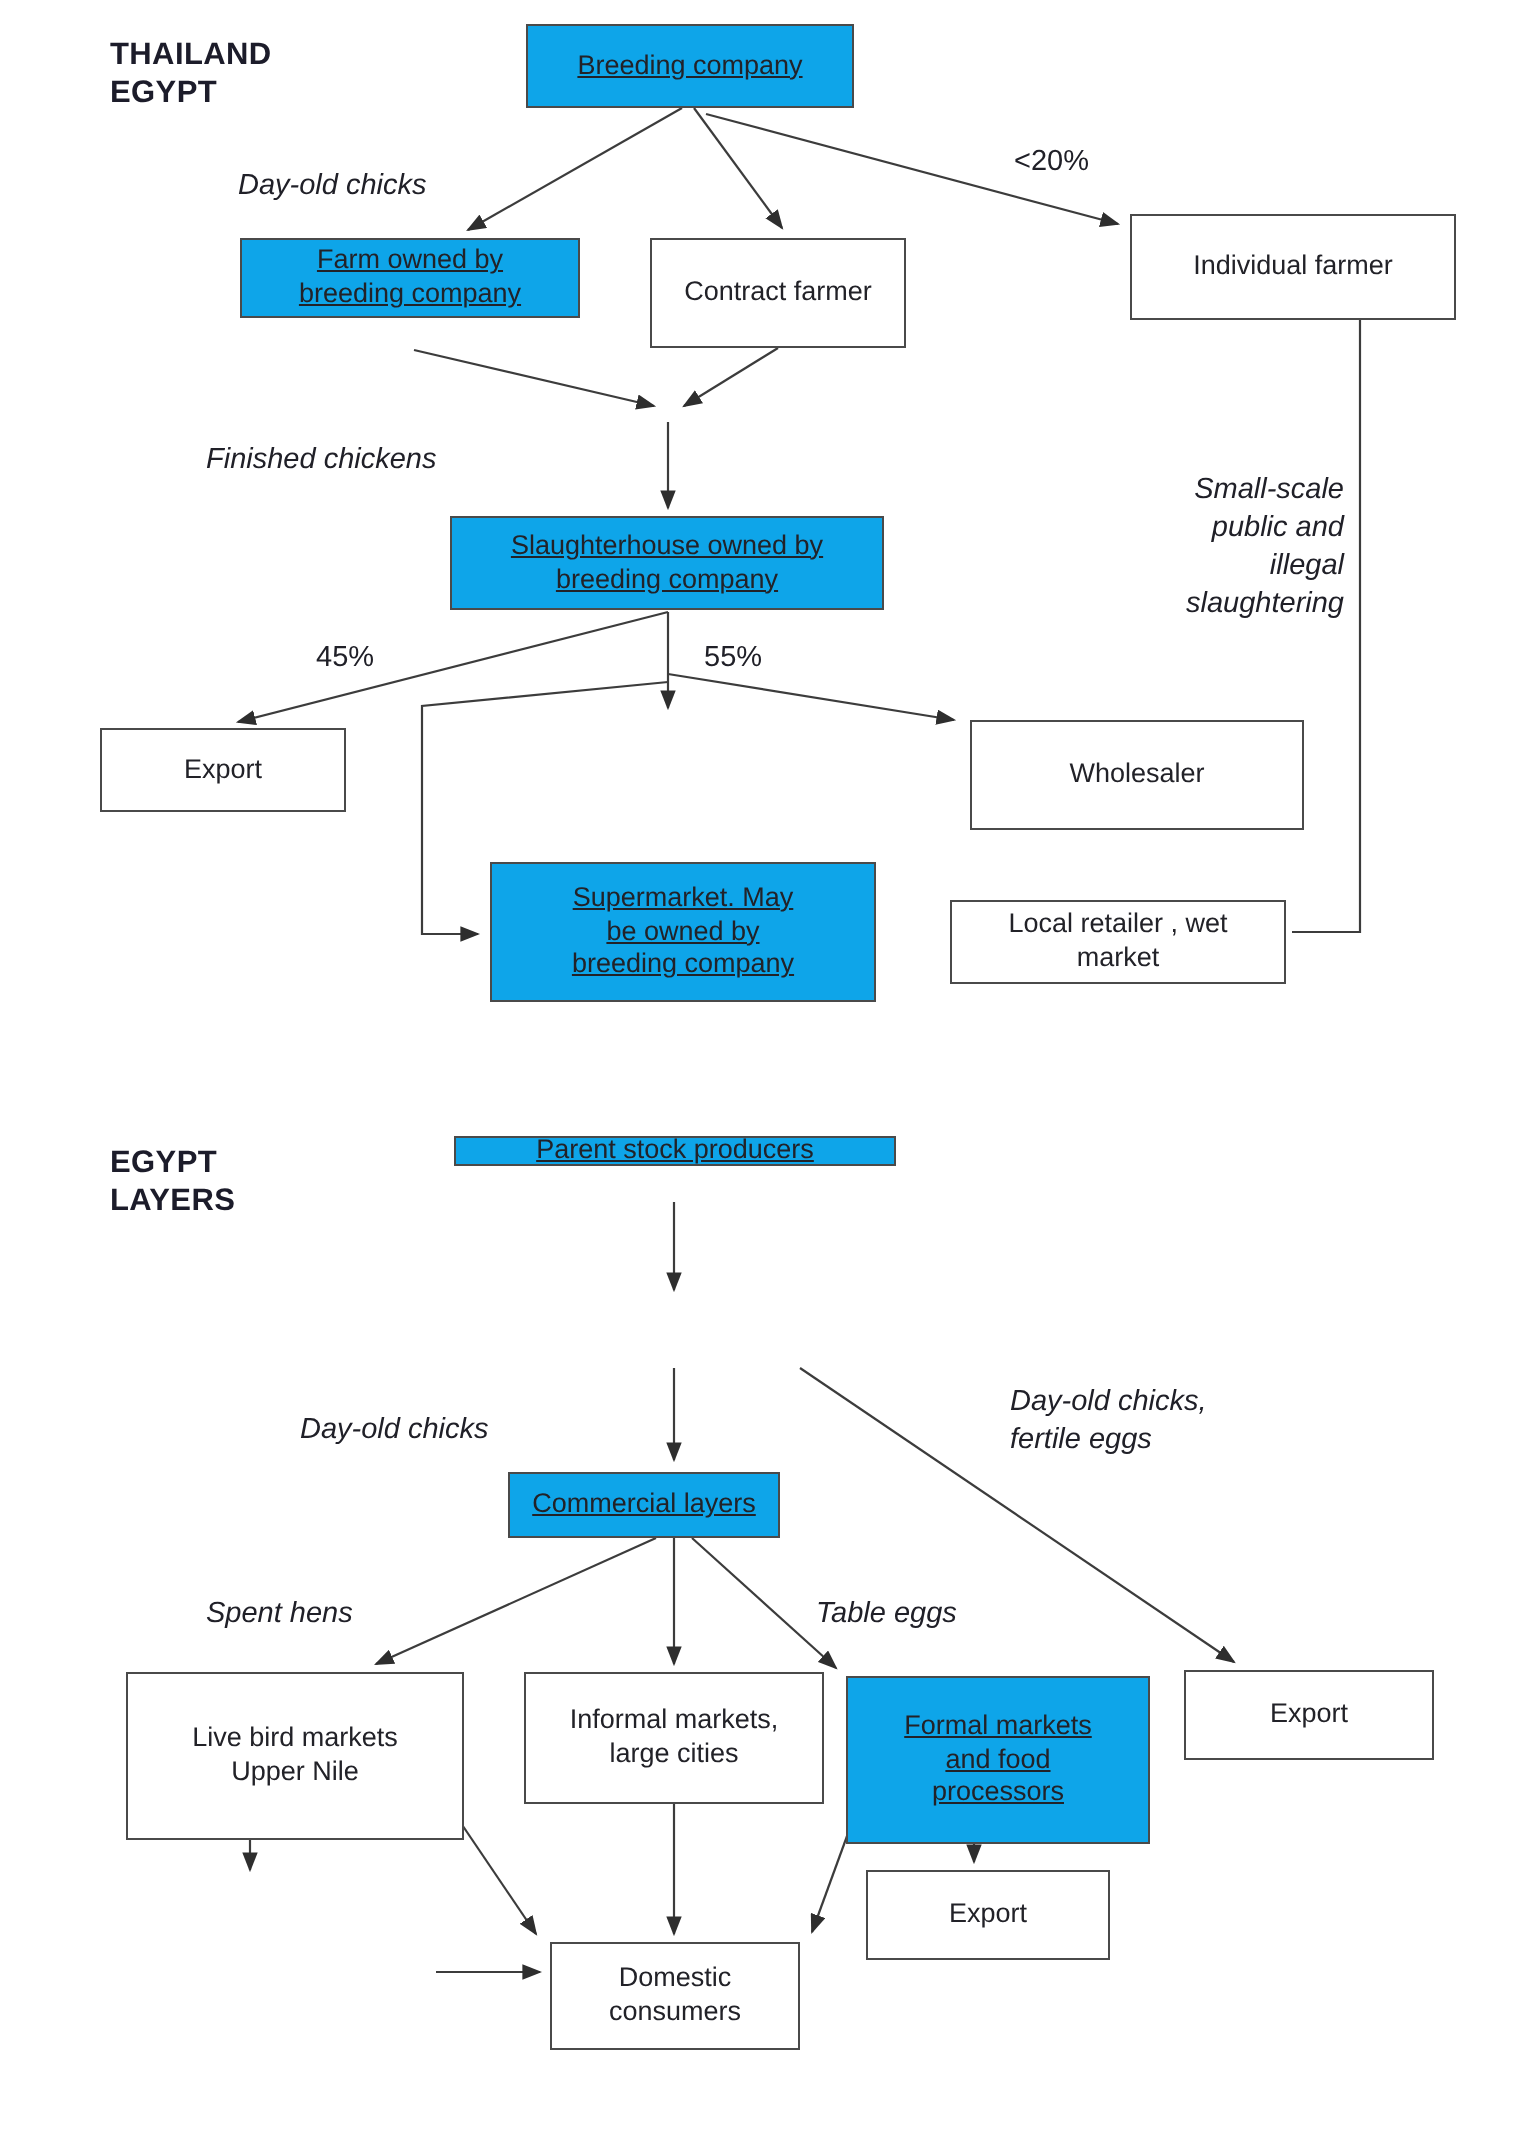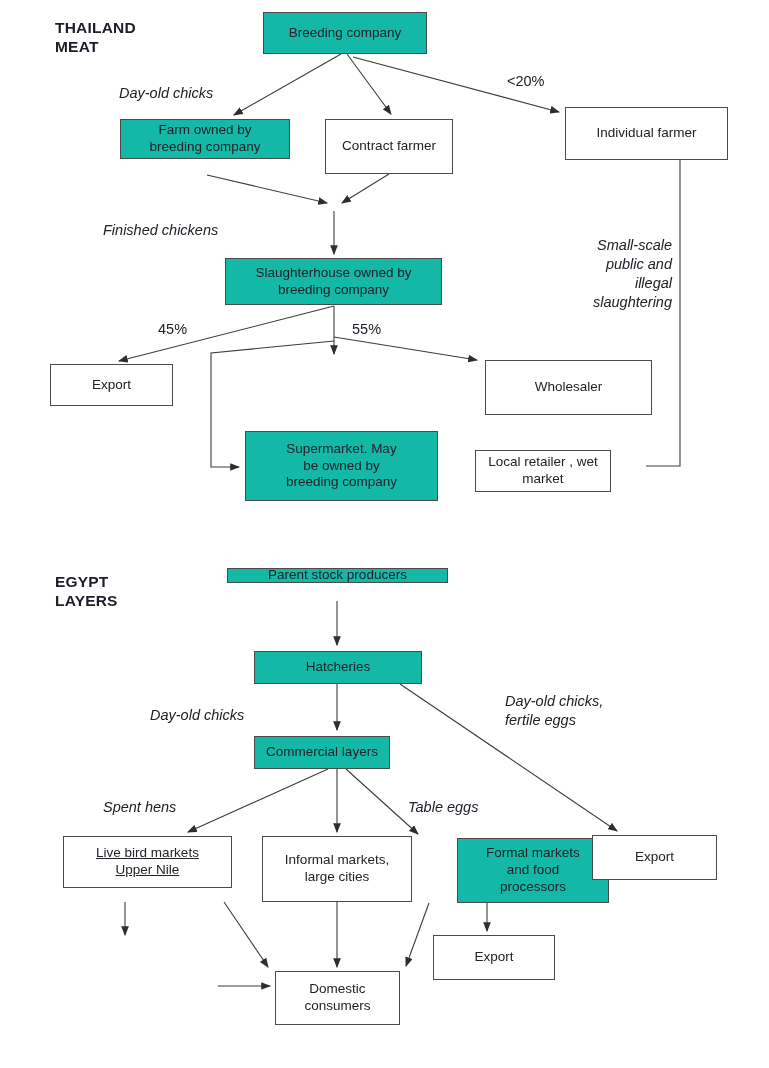--- a/index.html
+++ b/index.html
@@ -6,21 +6,21 @@
   .canvas {
     position:relative; width:769px; height:1068px; background:#ffffff;
     font-family:"Liberation Sans", sans-serif; color:#1f1f28; overflow:hidden;
   }
   svg.wires { position:absolute; left:0; top:0; width:769px; height:1068px; }
   .node {
     position:absolute; display:flex; align-items:center; justify-content:center;
     text-align:center; border:1.5px solid #4a4a4a; box-sizing:border-box;
     font-size:13.5px; line-height:1.24; color:#222228; white-space:pre-line;
   }
-  .node.shaded { background:#14b8a6; }
+  .node.shaded { background:#0ea5e9;text-decoration:underline; }
   .node.plain  { background:#ffffff; }
   .sec-title {
     position:absolute; font-weight:bold; font-size:15.5px; line-height:1.25;
     color:#1c1c2a; white-space:pre-line; letter-spacing:0.2px;
   }
   .flabel {
     position:absolute; font-size:14.5px; color:#202028; white-space:pre-line;
     line-height:1.32;
   }
   .flabel.it { font-style:italic; }
@@ -58,58 +58,57 @@
     <line x1="346" y1="769" x2="418" y2="834" marker-end="url(#ah)"></line>
     <line x1="125" y1="902" x2="125" y2="935" marker-end="url(#ah)"></line>
     <line x1="224" y1="902" x2="268" y2="967" marker-end="url(#ah)"></line>
     <line x1="337" y1="902" x2="337" y2="967" marker-end="url(#ah)"></line>
     <line x1="429" y1="903" x2="406" y2="966" marker-end="url(#ah)"></line>
     <line x1="487" y1="903" x2="487" y2="931" marker-end="url(#ah)"></line>
     <line x1="218" y1="986" x2="270" y2="986" marker-end="url(#ah)"></line>
   </svg>
 
   <div class="sec-title" style="left:55px; top:18px;">THAILAND
-MEAT</div>
+EGYPT</div>
 
   <div class="node shaded" style="left:263px; top:12px;  width:164px; height:42px;">Breeding company</div>
   <div class="node shaded" style="left:120px; top:119px; width:170px; height:40px;">Farm owned by
 breeding company</div>
   <div class="node plain" style="left:325px; top:119px; width:128px; height:55px;">Contract farmer</div>
   <div class="node plain" style="left:565px; top:107px; width:163px; height:53px;">Individual farmer</div>
   <div class="node shaded" style="left:225px; top:258px; width:217px; height:47px;">Slaughterhouse owned by
 breeding company</div>
   <div class="node plain" style="left:50px;  top:364px; width:123px; height:42px;">Export</div>
   <div class="node plain" style="left:485px; top:360px; width:167px; height:55px;">Wholesaler</div>
   <div class="node shaded" style="left:245px; top:431px; width:193px; height:70px;">Supermarket. May
 be owned by
 breeding company</div>
-  <div class="node plain" style="left:475px; top:450px; width:136px; height:42px;">Local retailer , wet
+  <div class="node plain" style="left:475px; top:450px; width:168px; height:42px;">Local retailer , wet
 market</div>
 
   <div class="flabel it" style="left:119px; top:84px;">Day-old chicks</div>
   <div class="flabel" style="left:507px; top:72px;">&lt;20%</div>
   <div class="flabel it" style="left:103px; top:221px;">Finished chickens</div>
   <div class="flabel" style="left:158px; top:320px;">45%</div>
   <div class="flabel" style="left:352px; top:320px;">55%</div>
   <div class="flabel it right" style="left:560px; top:236px; width:112px;">Small-scale
 public and
 illegal
 slaughtering</div>
 
   <div class="sec-title" style="left:55px; top:572px;">EGYPT
 LAYERS</div>
 
   <div class="node shaded" style="left:227px; top:568px; width:221px; height:15px;">Parent stock producers</div>
-  <div class="node shaded" style="left:254px; top:651px; width:168px; height:33px;">Hatcheries</div>
   <div class="node shaded" style="left:254px; top:736px; width:136px; height:33px;">Commercial layers</div>
-  <div class="node plain" style="left:63px;  top:836px; width:169px; height:52px;text-decoration:underline;">Live bird markets
+  <div class="node plain" style="left:63px;  top:836px; width:169px; height:84px;">Live bird markets
 Upper Nile</div>
   <div class="node plain" style="left:262px; top:836px; width:150px; height:66px;">Informal markets,
 large cities</div>
-  <div class="node shaded" style="left:423px; top:838px; width:152px; height:65px;margin-left:34px;">Formal markets
+  <div class="node shaded" style="left:423px; top:838px; width:152px; height:84px;">Formal markets
 and food
 processors</div>
   <div class="node plain" style="left:592px; top:835px; width:125px; height:45px;">Export</div>
   <div class="node plain" style="left:433px; top:935px; width:122px; height:45px;">Export</div>
   <div class="node plain" style="left:275px; top:971px; width:125px; height:54px;">Domestic
 consumers</div>
 
   <div class="flabel it" style="left:150px; top:706px;">Day-old chicks</div>
   <div class="flabel it" style="left:505px; top:692px;">Day-old chicks,
 fertile eggs</div>

